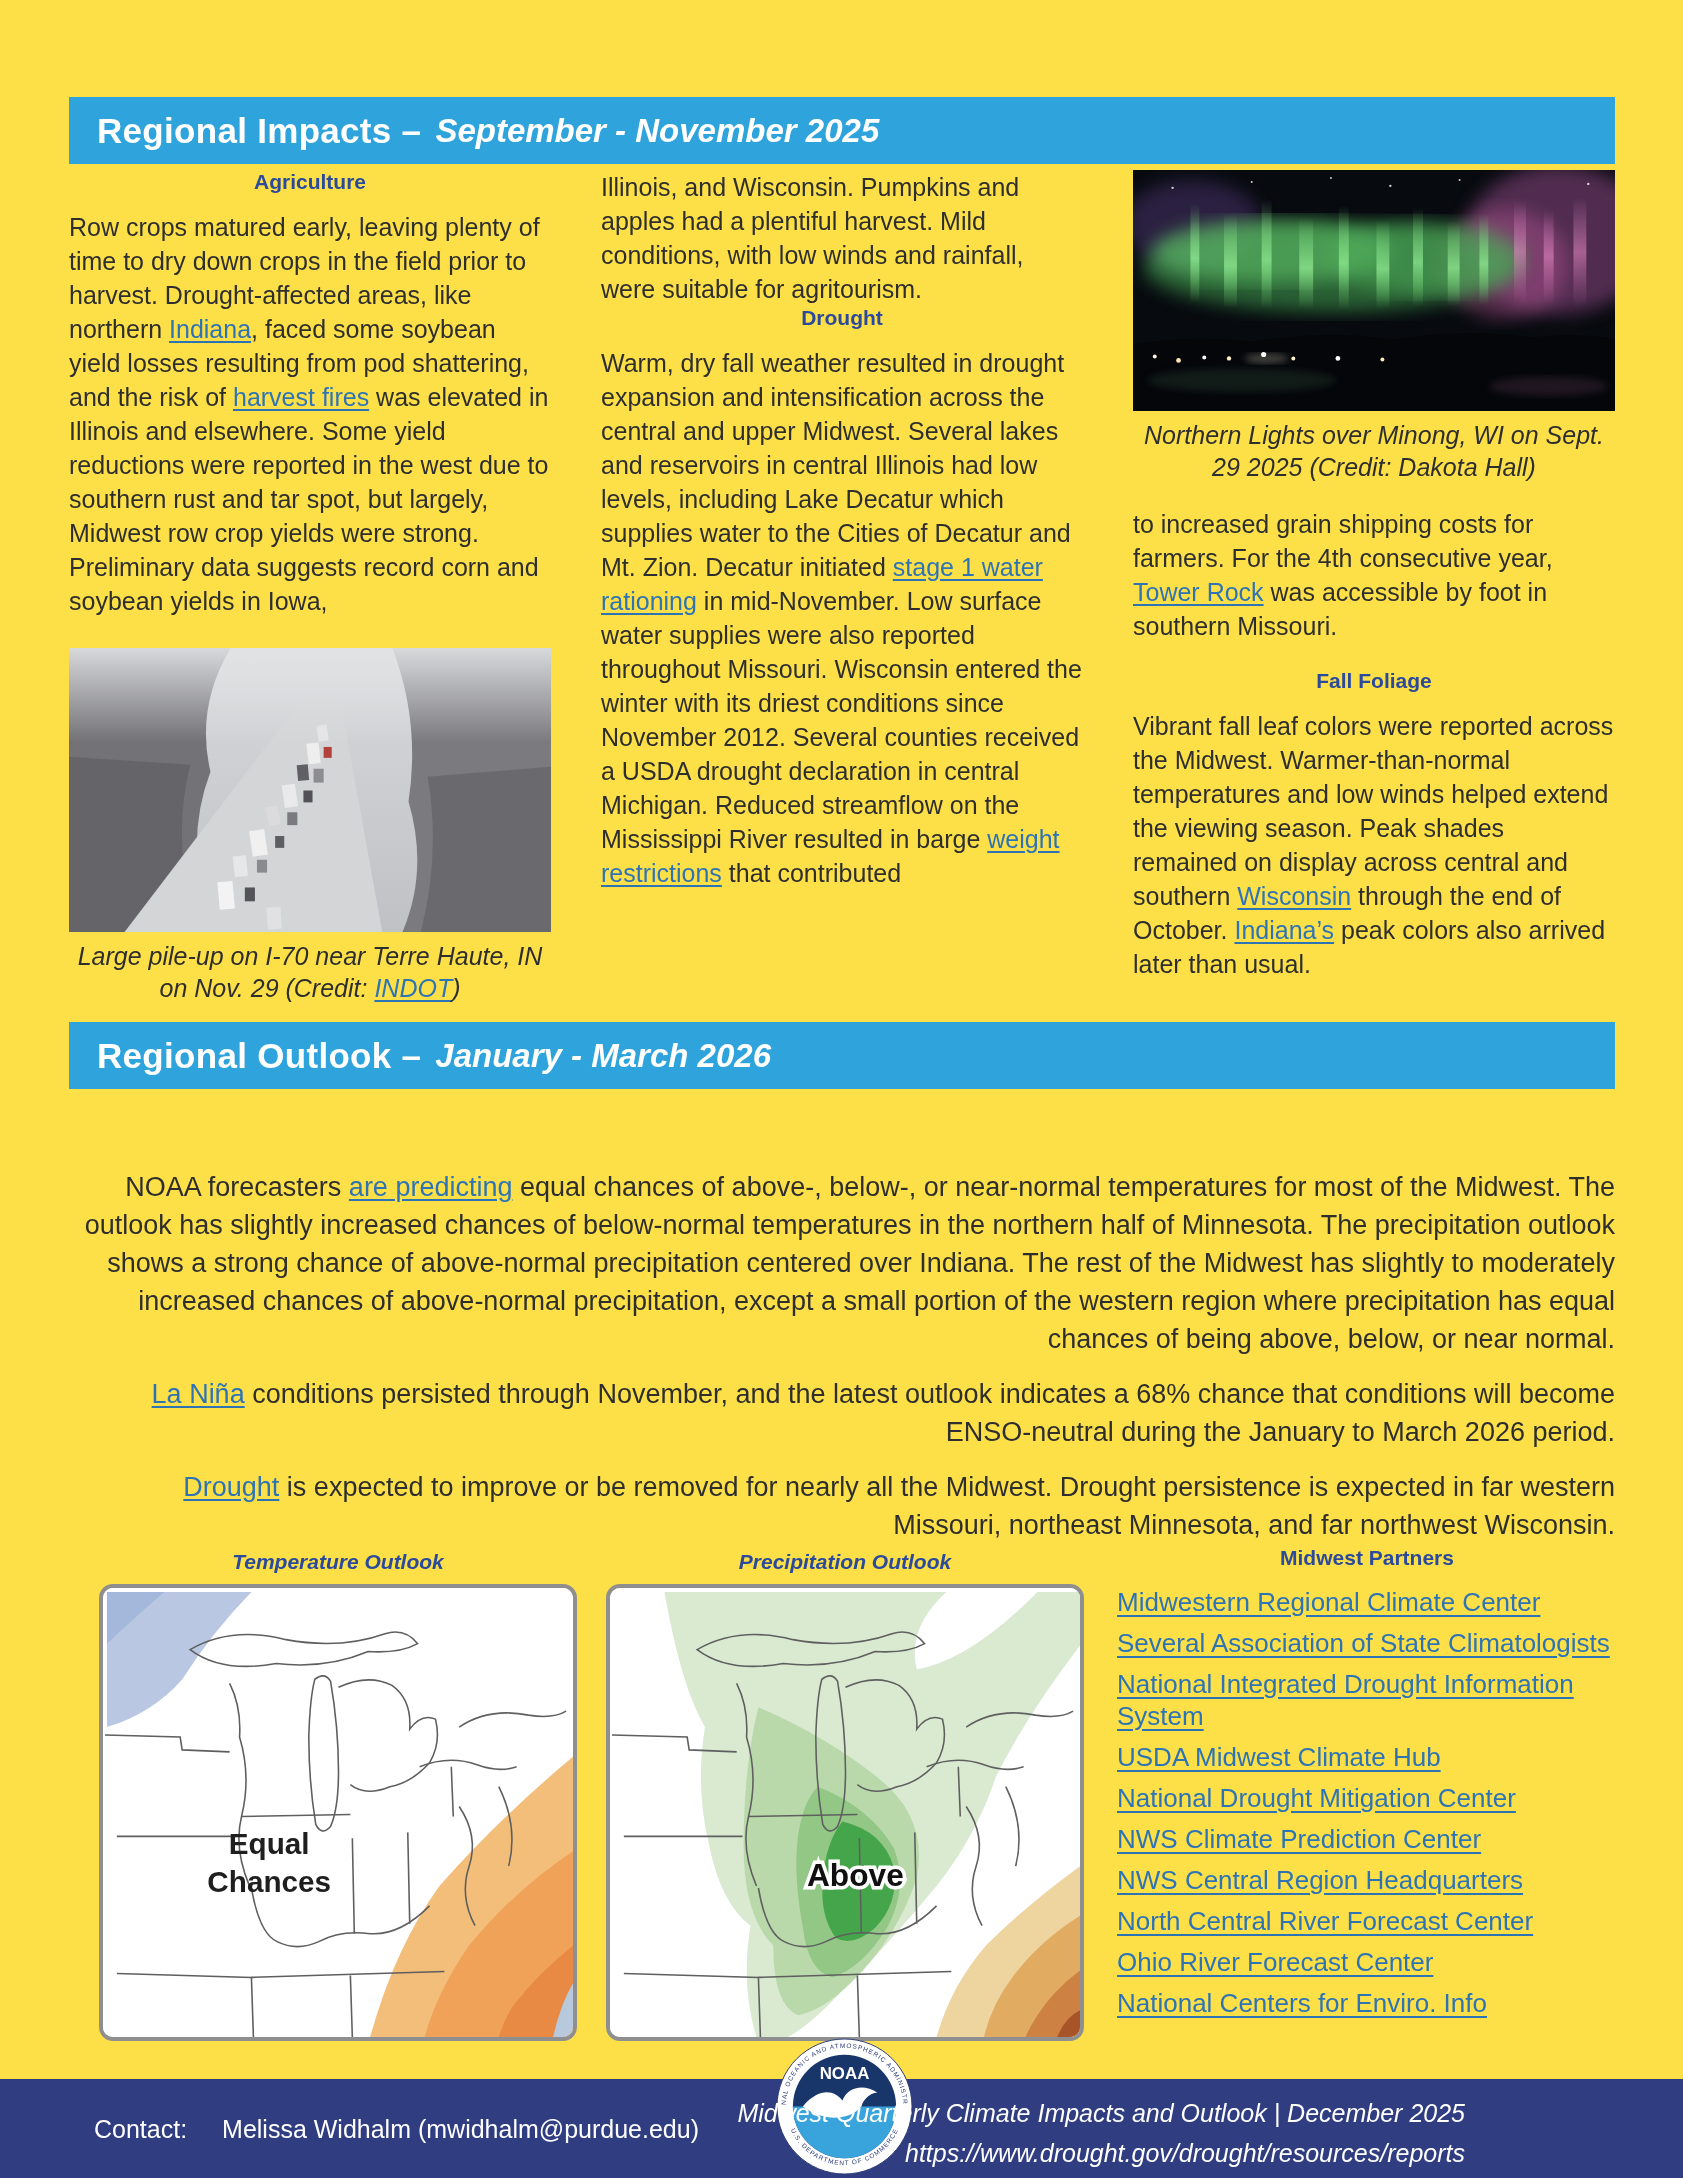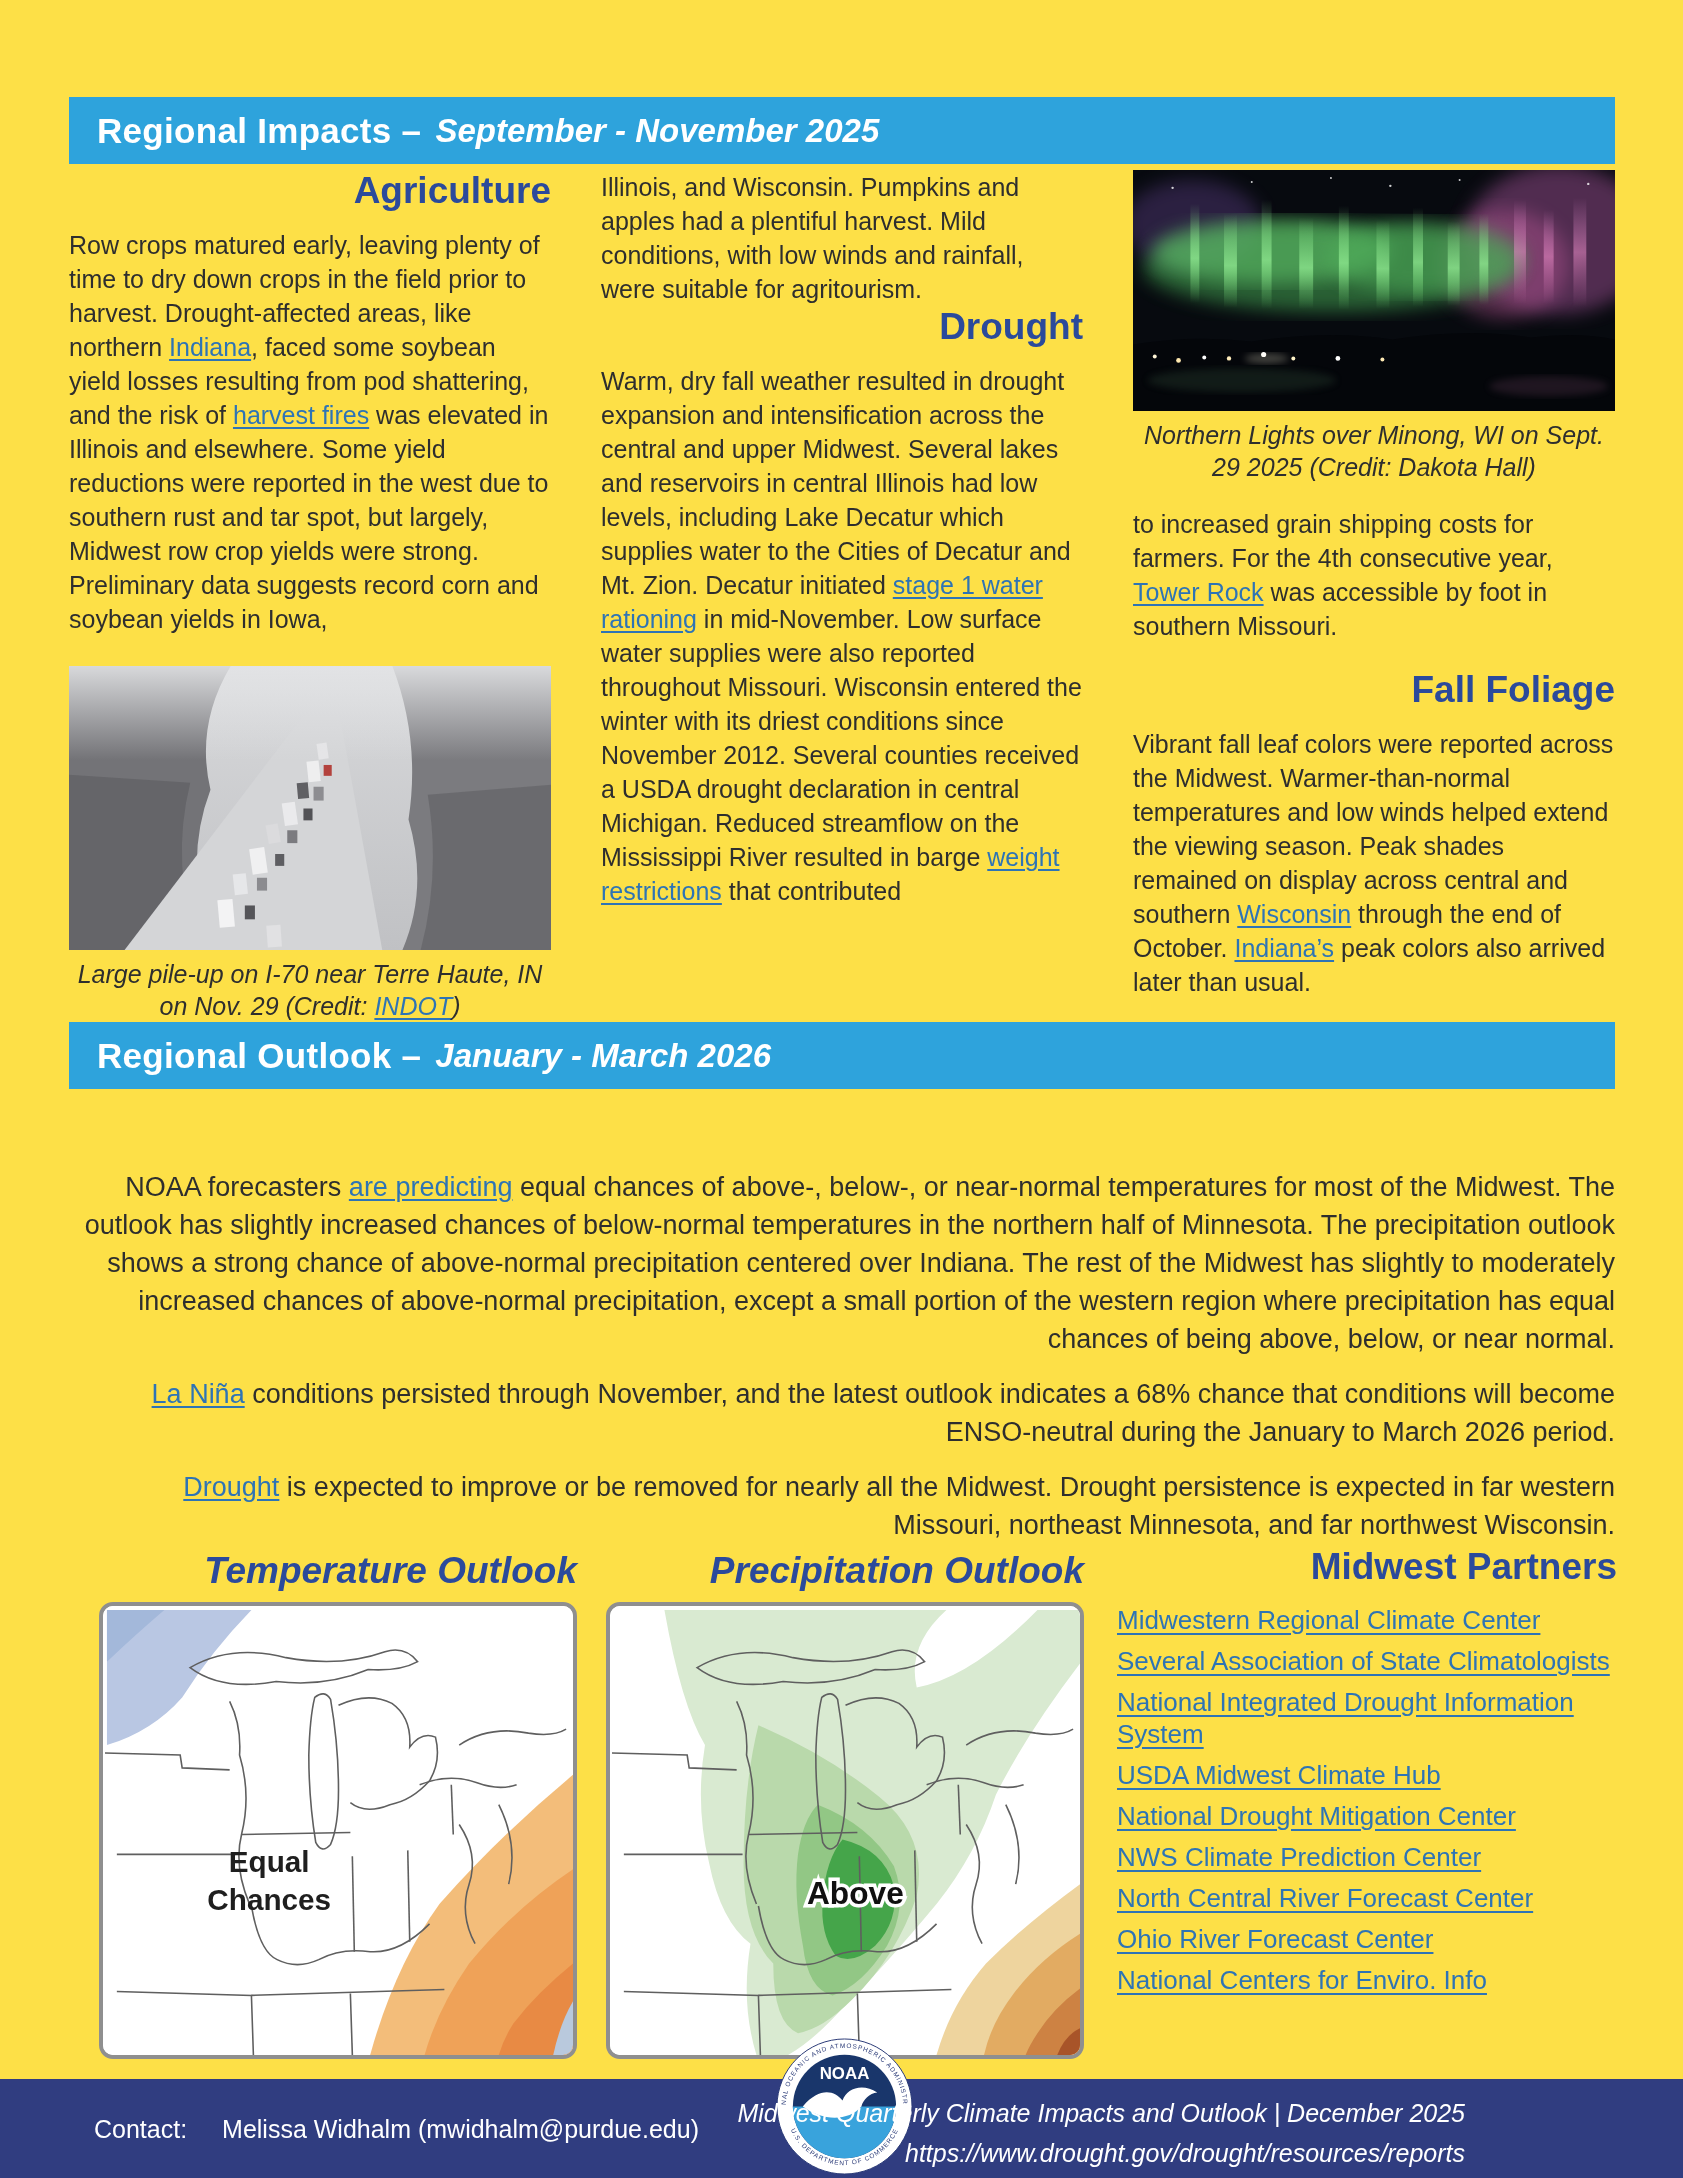--- a/index.html
+++ b/index.html
@@ -6,21 +6,21 @@
   .page{position:relative;width:1683px;height:2178px;background:#fde047;overflow:hidden;
         font-family:"Liberation Sans", sans-serif;color:#2e2e2e;}
   .bar{position:absolute;left:69px;width:1546px;height:67px;background:#2ea3dc;color:#fff;
        display:flex;align-items:center;box-sizing:border-box;padding-left:28px;}
   .bar-title{font-weight:bold;font-size:35px;letter-spacing:0.3px;}
   .bar-sub{font-style:italic;font-weight:600;font-size:33px;margin-left:14px;}
   .bar1{top:97px;} .bar2{top:1022px;}
 
   .impacts{position:absolute;left:69px;top:170px;width:1546px;height:899px;overflow:hidden;
            display:grid;grid-template-columns:482px 482px 482px;column-gap:50px;}
-  h3.section{margin:0 0 16px 0;text-align:right;color:#2b4a9b;font-size:37px;font-weight:bold;}
+  h3.section{margin:0 0 16px 0;text-align:center;color:#2b4a9b;font-size:21px;font-weight:bold;}
   .body-text{font-size:25px;line-height:34px;margin:0;}
   .caption{font-style:italic;font-size:25px;line-height:32px;text-align:center;margin:8px 0 0 0;}
   .link{color:#2e74b5;text-decoration:underline;text-underline-offset:3px;cursor:pointer;}
   .fig{width:100%;overflow:hidden;}
   .fig svg{display:block;width:100%;height:100%;}
   .fig-pileup{height:284px;margin-top:30px;}
   .fig-aurora{height:241px;}
   .mid-head{margin-top:28px;}
 
   .outlook-text{position:absolute;left:69px;top:1168px;width:1546px;height:376px;overflow:hidden;text-align:right;}
@@ -272,20 +272,21 @@
 
     <div class="partners">
       <h3 class="section">Midwest Partners</h3>
       <ul>
         <li>Midwestern Regional Climate Center</li>
         <li>Several Association of State Climatologists</li>
         <li>National Integrated Drought Information System</li>
         <li>USDA Midwest Climate Hub</li>
         <li>National Drought Mitigation Center</li>
         <li>NWS Climate Prediction Center</li>
+        <li>NWS Central Region Headquarters</li>
         <li>North Central River Forecast Center</li>
         <li>Ohio River Forecast Center</li>
         <li>National Centers for Enviro. Info</li>
       </ul>
     </div>
   </div>
 
   <div class="footer">
     <div class="contact">
       <span class="lbl">Contact:</span>

